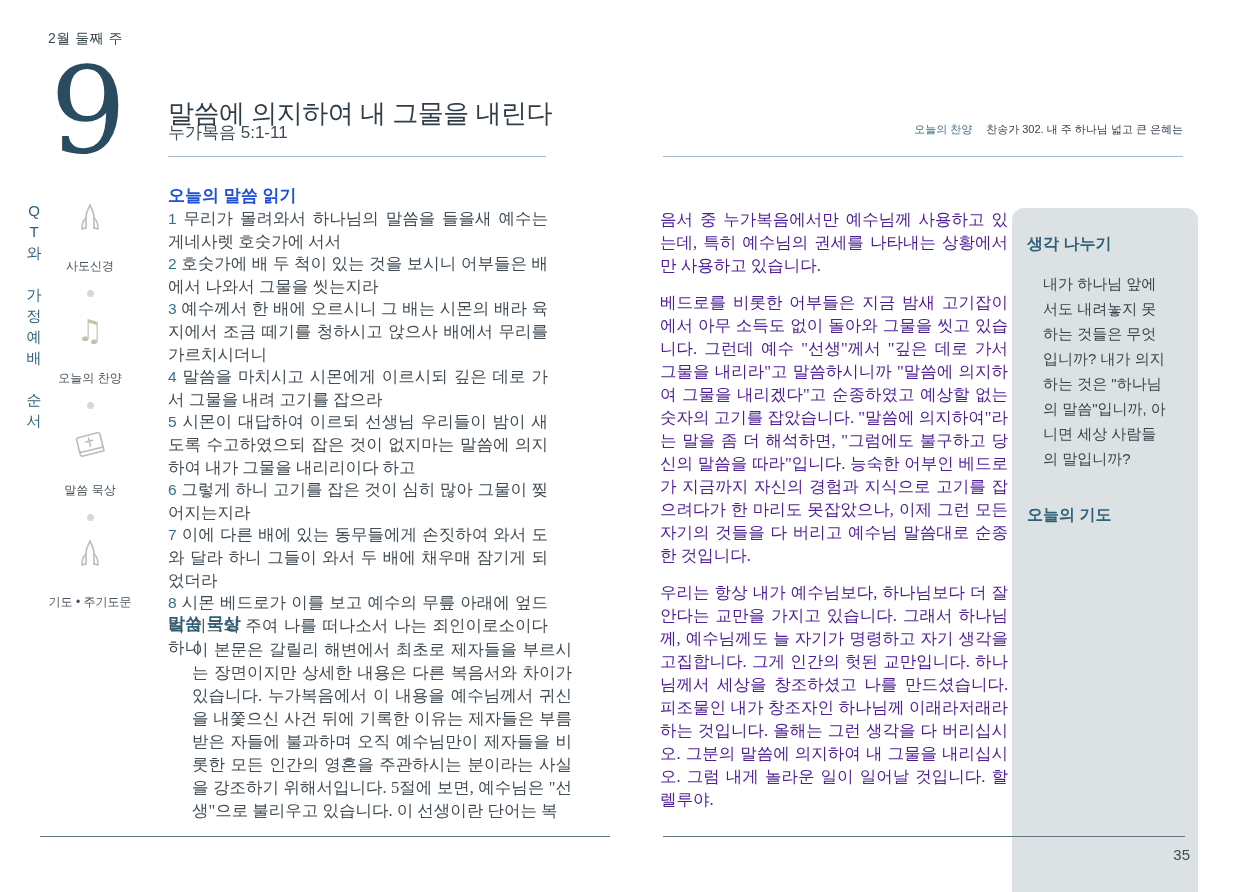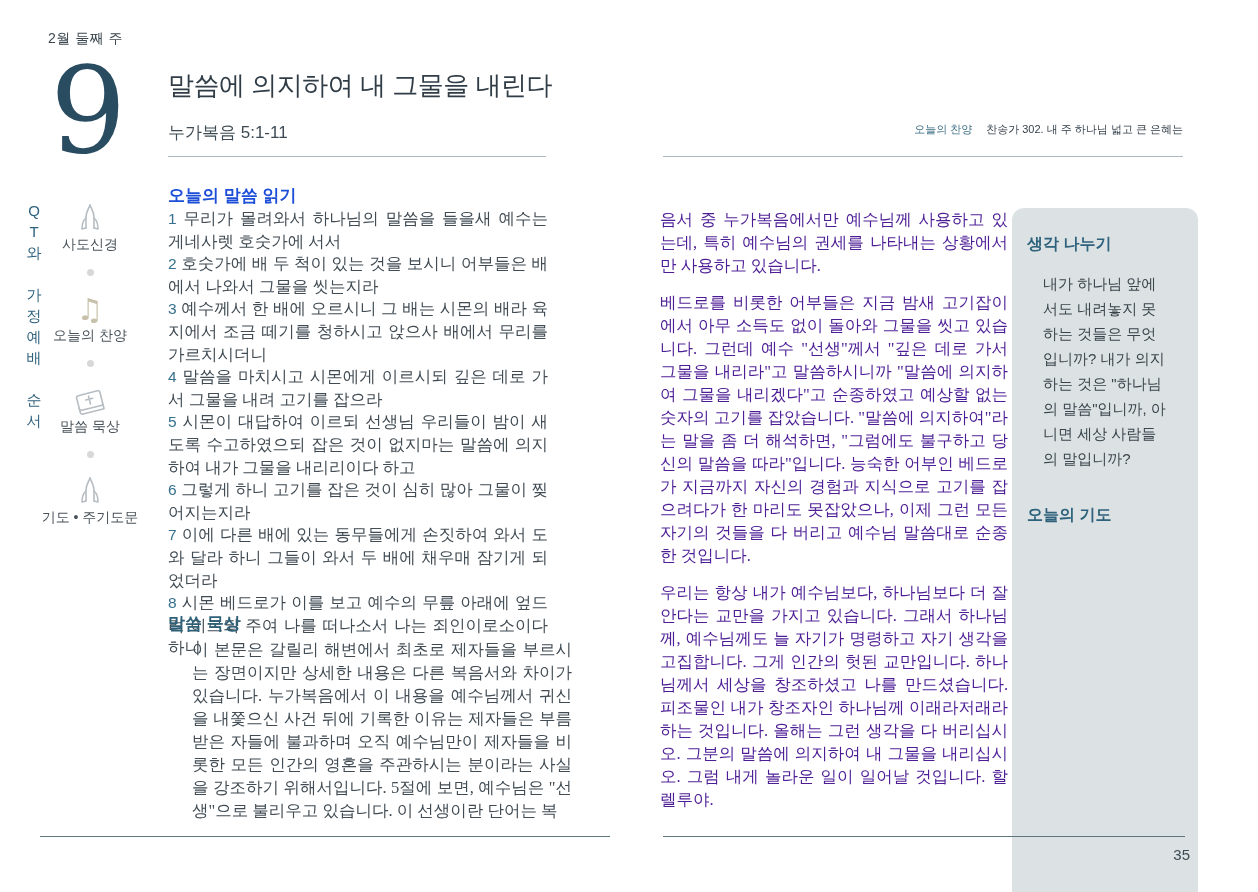--- a/index.html
+++ b/index.html
@@ -3,37 +3,37 @@
 <meta charset="utf-8">
 <style>
   html,body{margin:0;padding:0;background:#ffffff;}
   .page{position:relative;width:1258px;height:892px;background:#ffffff;overflow:hidden;
         font-family:"Liberation Sans","DejaVu Sans",sans-serif;color:#333e48;}
 
   
   .week{position:absolute;left:48px;top:30px;font-size:14px;color:#3c4850;letter-spacing:.5px;}
   .daynum{position:absolute;left:50px;top:30px;font-family:"DejaVu Serif","Liberation Serif",serif;
           font-size:120px;line-height:1.35;color:#2a4c61;font-weight:400;}
-  .title{position:absolute;left:168px;top:68px;font-size:26px;font-weight:500;color:#303d47;letter-spacing:-.5px;}
+  .title{position:absolute;left:168px;top:96px;font-size:26px;font-weight:500;color:#303d47;letter-spacing:-.5px;}
   .passage{position:absolute;left:168px;top:121px;font-size:17px;color:#3d4a53;}
   .rule-title{position:absolute;left:168px;top:156px;width:378px;border-top:1px solid #a8bac3;}
 
   
   .right-header{position:absolute;top:122px;right:75px;font-size:11px;font-weight:400;white-space:nowrap;}
   .right-header .label{color:#3d6e84;margin-right:14px;}
   .right-header .song{color:#333f49;}
   .rule-right-top{position:absolute;left:663px;top:156px;width:520px;border-top:1px solid #a8bac3;}
 
   
   .vertical-label{position:absolute;left:22px;top:200px;width:24px;font-size:15px;line-height:21px;
                   color:#2e617c;white-space:pre-line;text-align:center;font-weight:500;}
   .worship-steps{position:absolute;left:40px;top:200px;width:100px;display:flex;flex-direction:column;align-items:center;}
   .step{display:flex;flex-direction:column;align-items:center;}
   .step .icon{height:36px;display:flex;align-items:flex-end;justify-content:center;}
-  .step .label{font-size:14px;color:#49525a;margin-top:0;white-space:nowrap;}
+  .step .label{font-size:12px;color:#49525a;margin-top:22px;white-space:nowrap;}
   .dot{width:7px;height:7px;border-radius:50%;background:#d8d8d8;margin:15px 0;}
   .music-glyph{font-size:30px;line-height:34px;color:#c7c0aa;font-family:"DejaVu Sans",sans-serif;}
   svg.outline{stroke:#b6bdc2;fill:none;stroke-width:1.6;stroke-linecap:round;stroke-linejoin:round;}
 
   
   .reading-heading{position:absolute;left:168px;top:184px;font-size:17px;font-weight:600;color:#1d4ed8;}
   .verses{position:absolute;left:168px;top:208px;width:380px;
           font-family:"Liberation Serif","DejaVu Serif",serif;font-size:16.5px;line-height:22.6px;
           color:#404b53;text-align:justify;word-break:break-all;}
   .vnum{color:#35708c;font-family:"Liberation Sans","DejaVu Sans",sans-serif;font-size:15.5px;}

